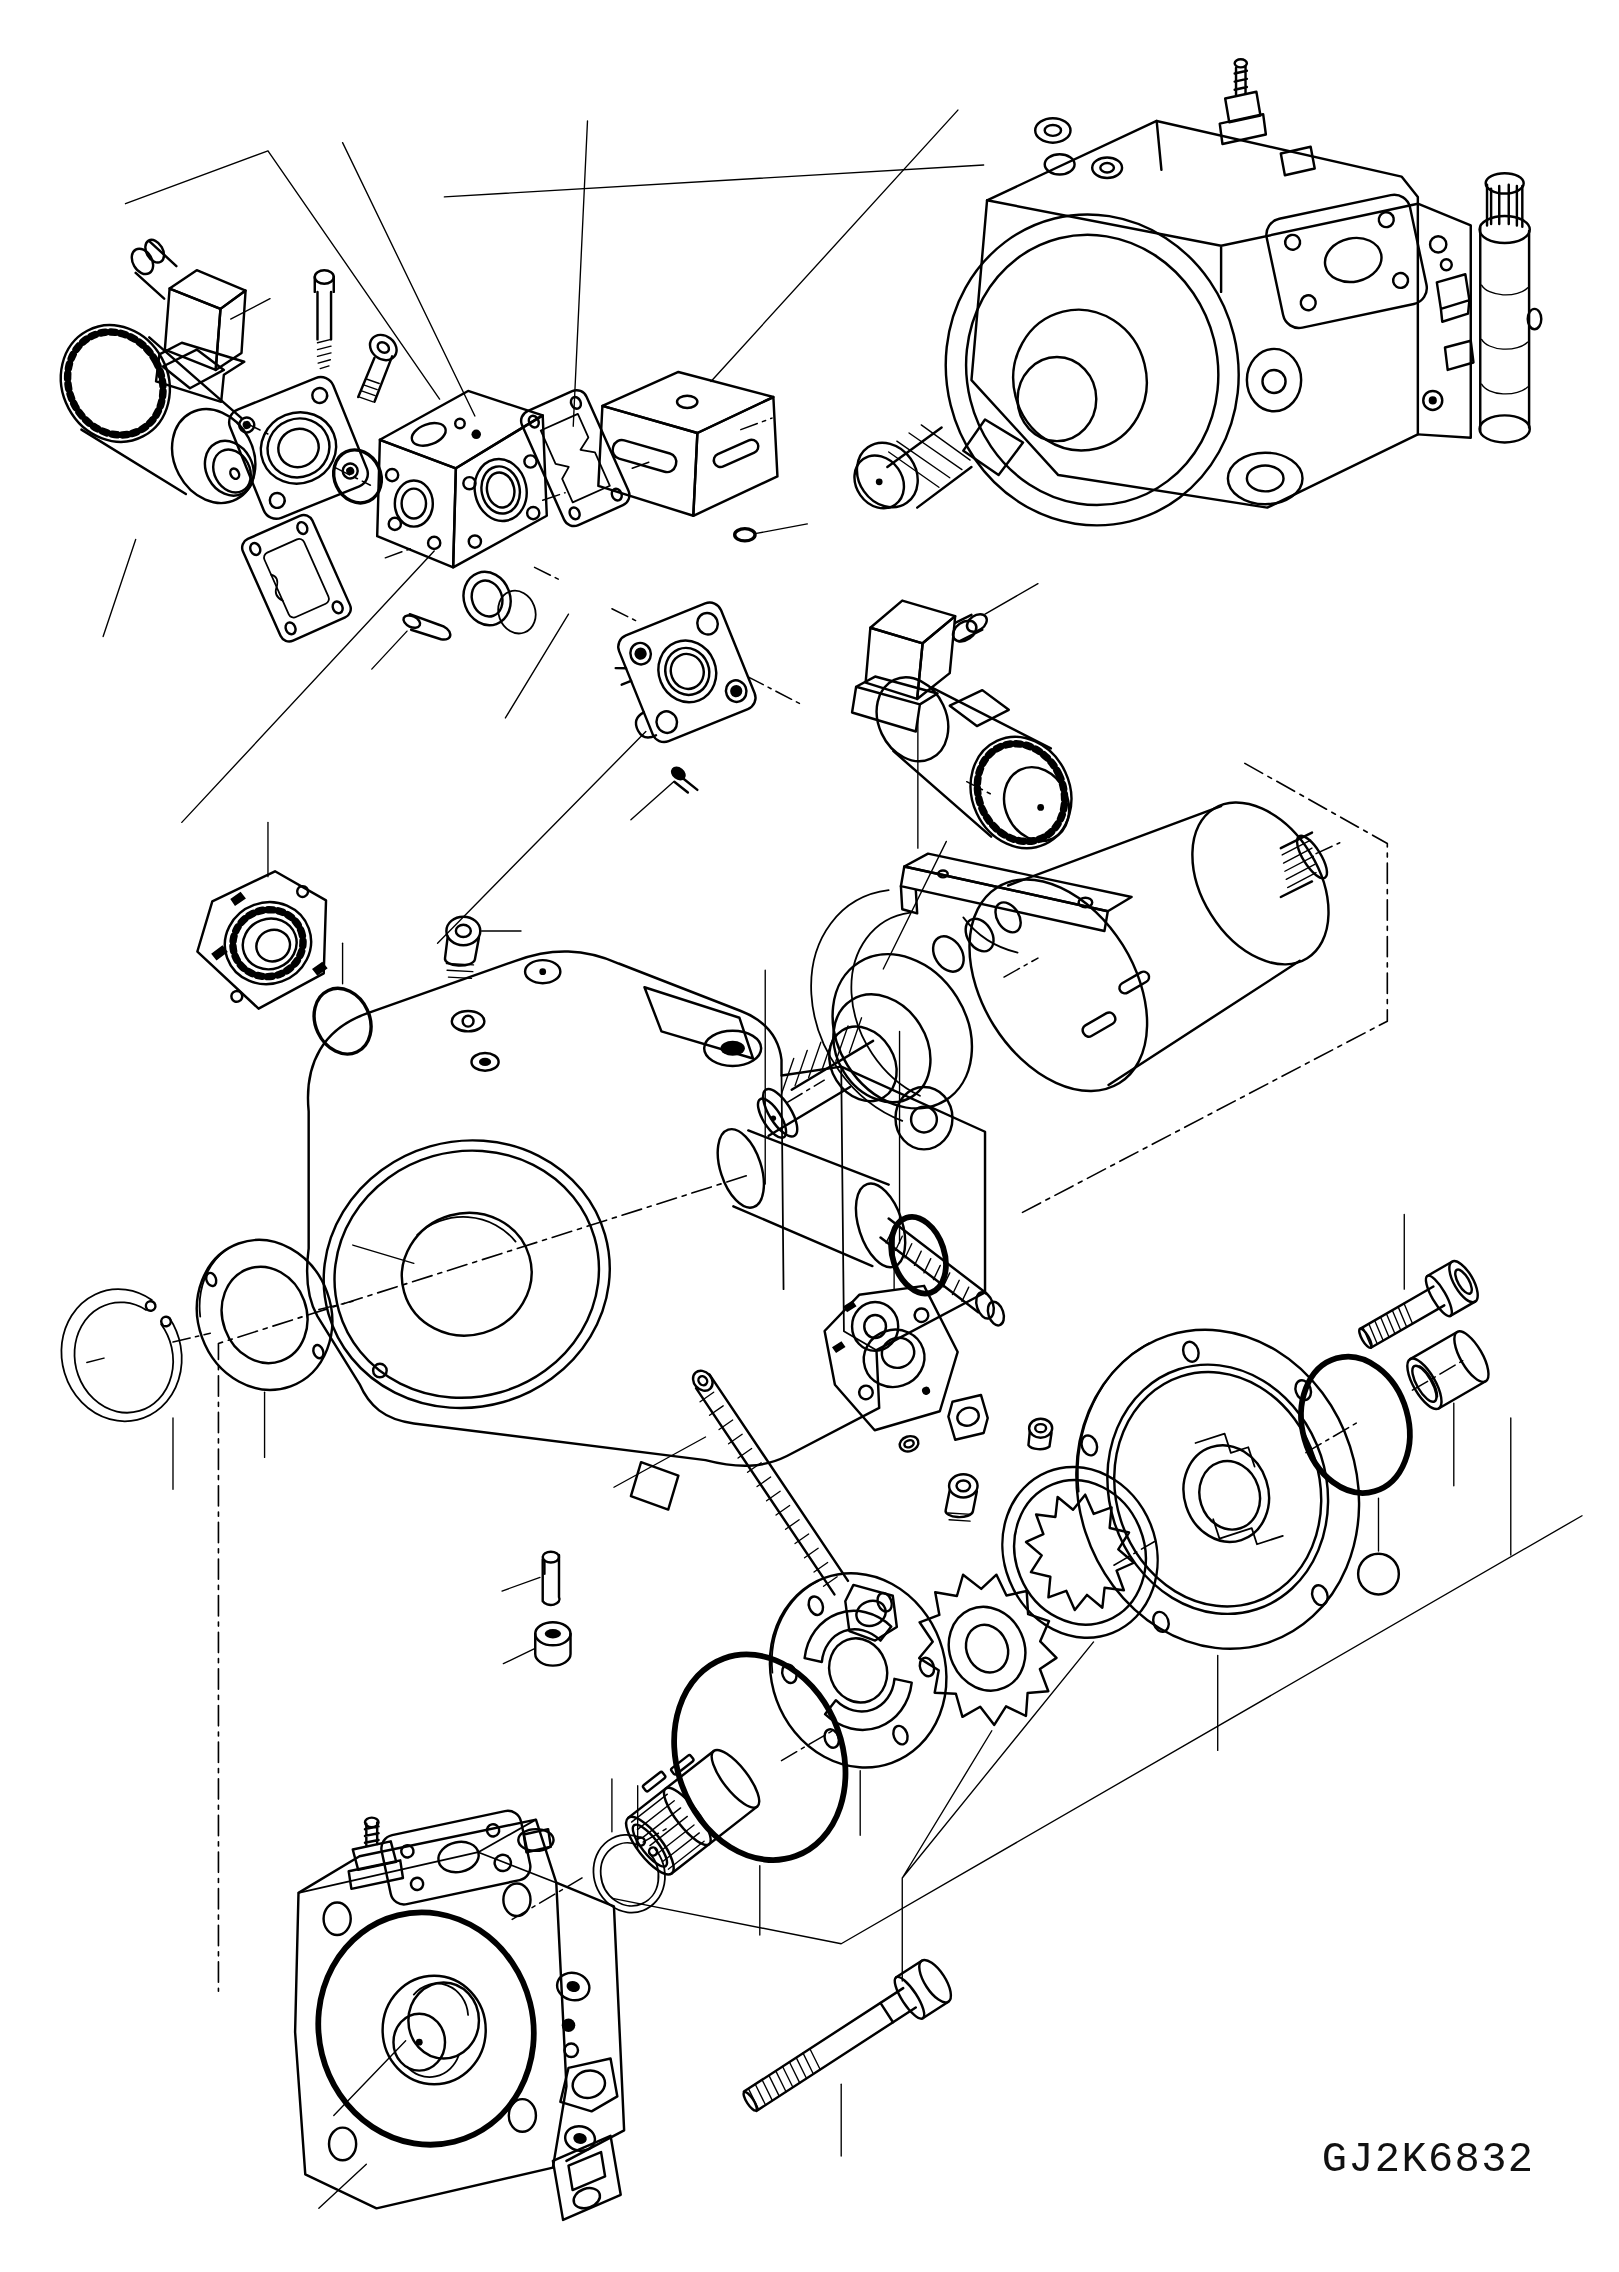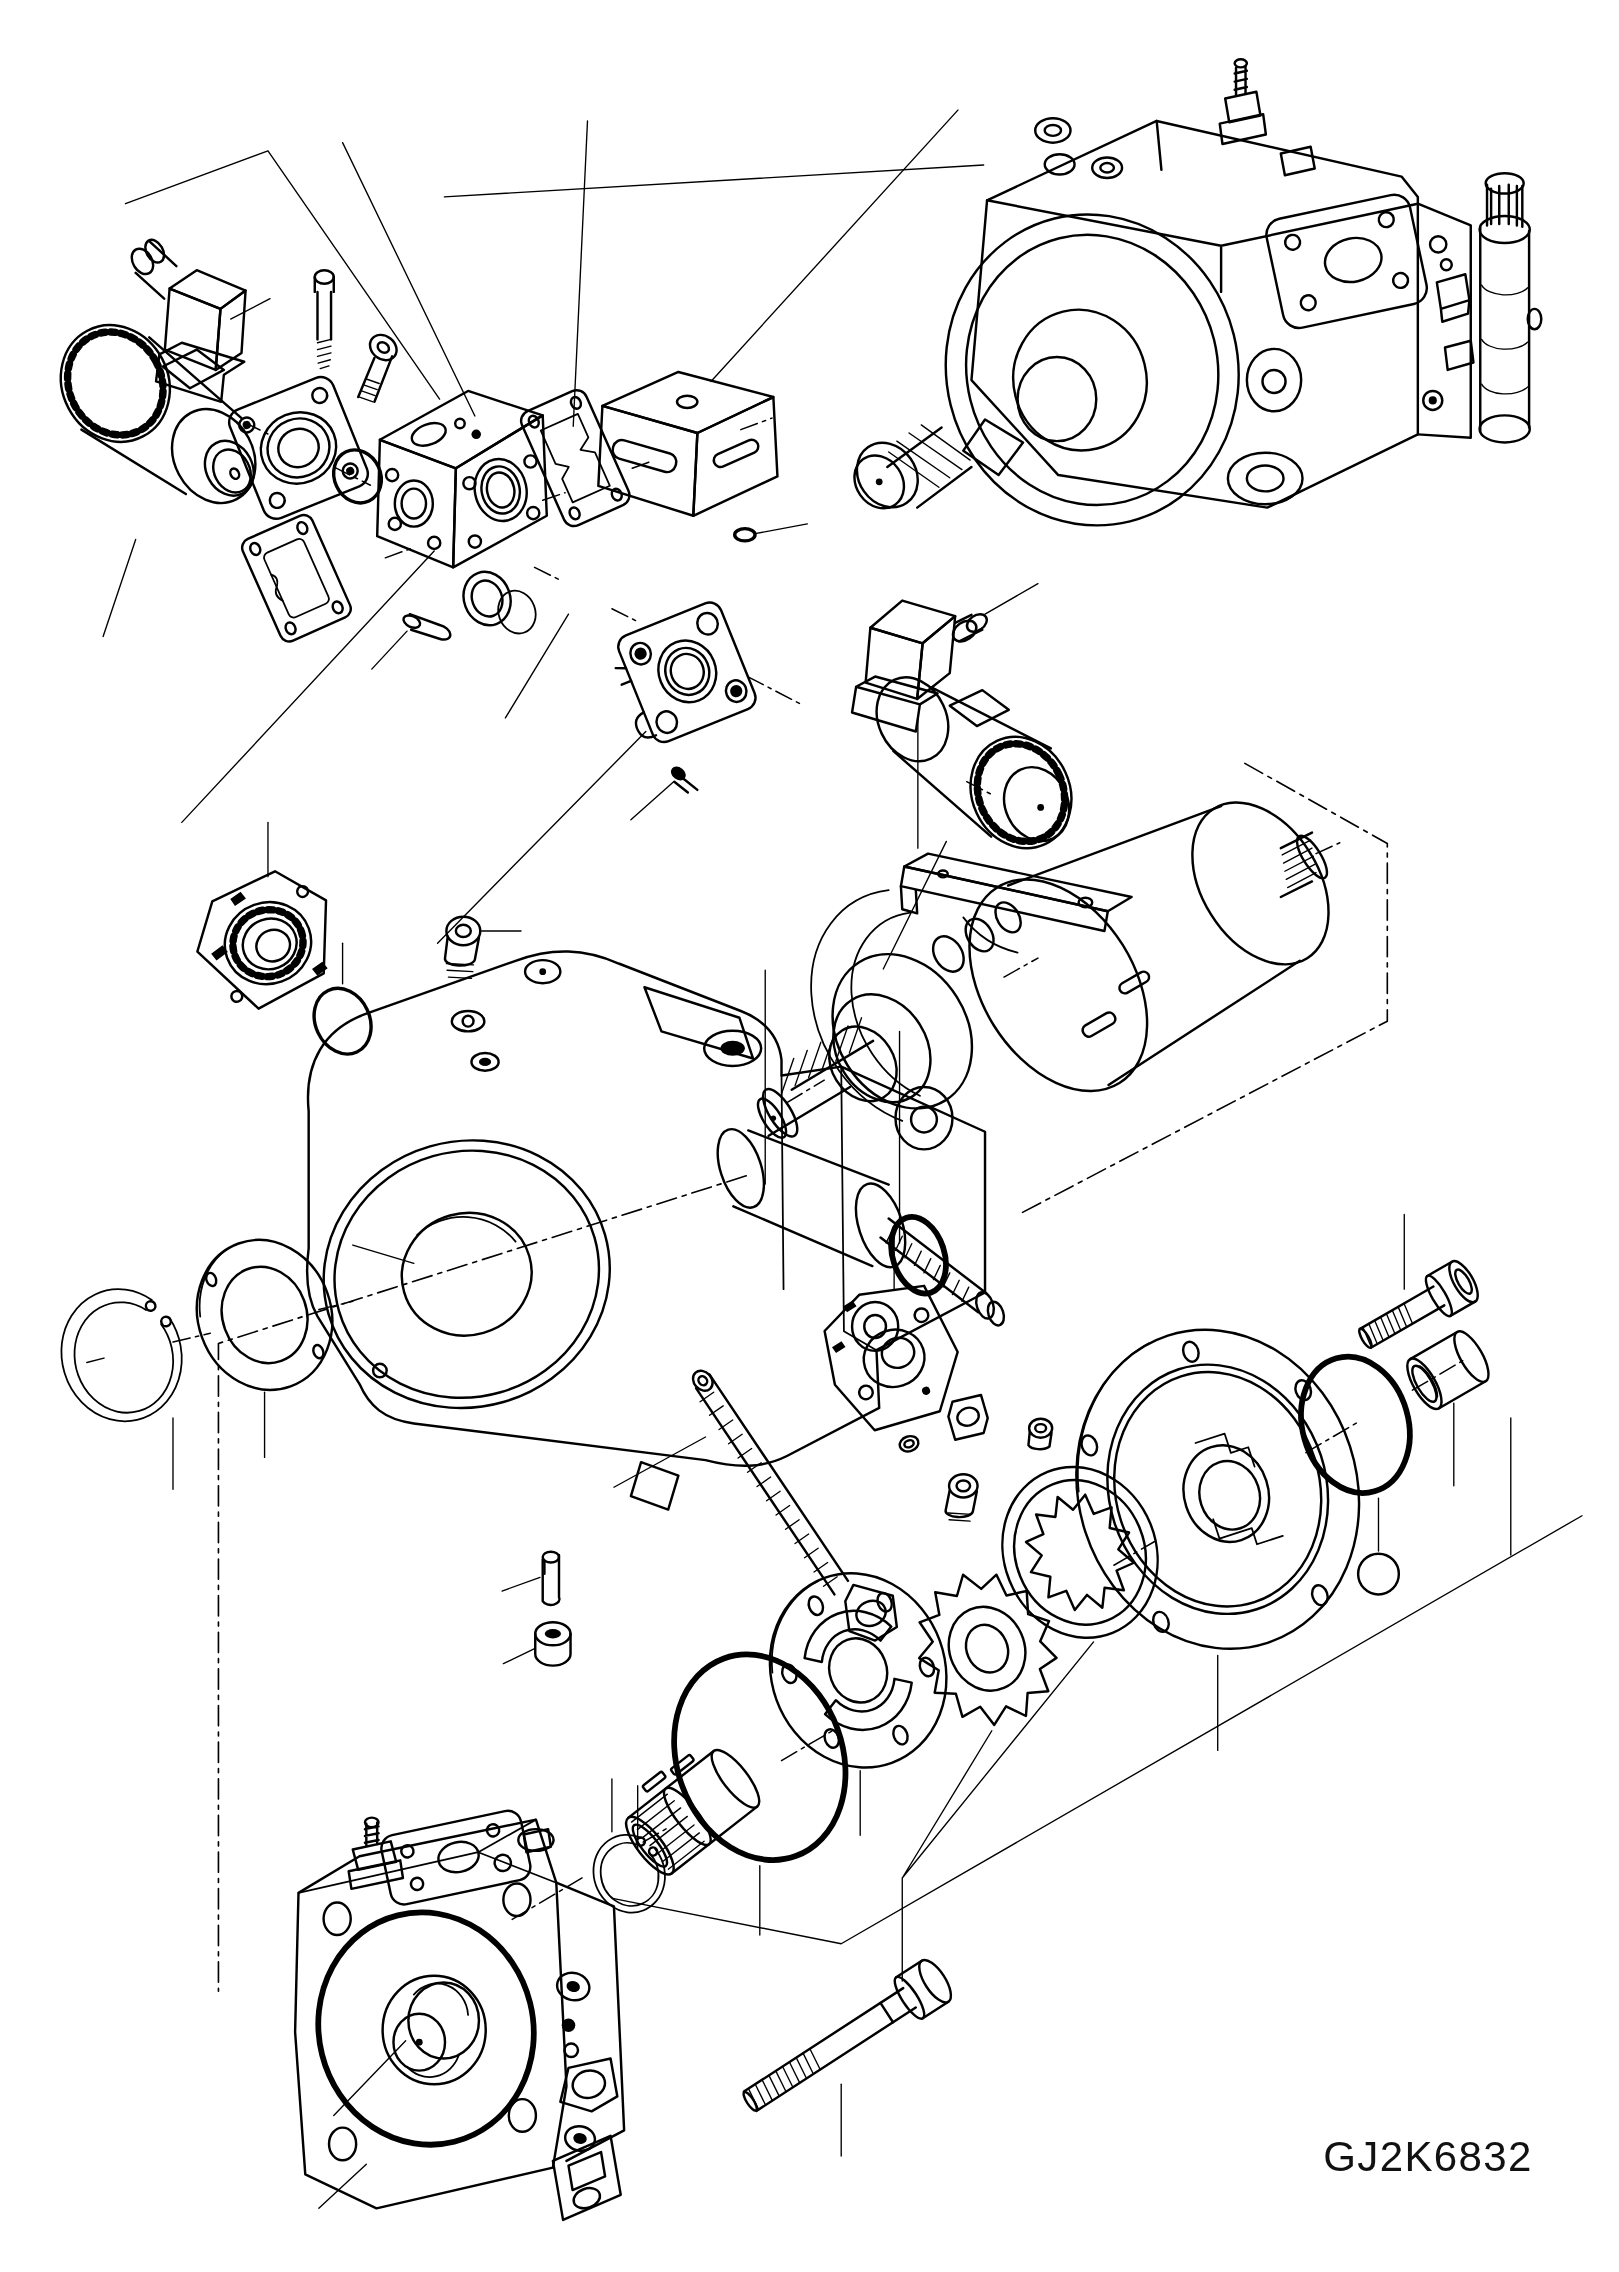--- a/index.html
+++ b/index.html
@@ -1,17 +1,17 @@
 <!DOCTYPE html>
 <html style="font-size:11px"><head>
 <meta charset="utf-8">
 <style>
   html,body{margin:0;padding:0;background:#fff;}
   .page{position:relative;width:1620px;height:2273px;background:#fff;overflow:hidden;
-        font-family:Liberation Sans, sans-serif;}
+        font-family:Liberation Mono, monospace;}
   svg{display:block;}
   
   svg path,svg ellipse,svg circle,svg rect,svg line,svg polyline,svg polygon{
     fill:none;stroke:#000;stroke-width:3.6;stroke-linecap:round;stroke-linejoin:round;}
   .thin{stroke-width:2.0;}
   .w2{stroke-width:2.6;}
   .w5{stroke-width:5;}
   .thick{stroke-width:8.5;}
   .chain{stroke-width:2.4;stroke-dasharray:30 9 6 9;}
   .axis{stroke-width:2.2;stroke-dasharray:26 8 5 8;}

